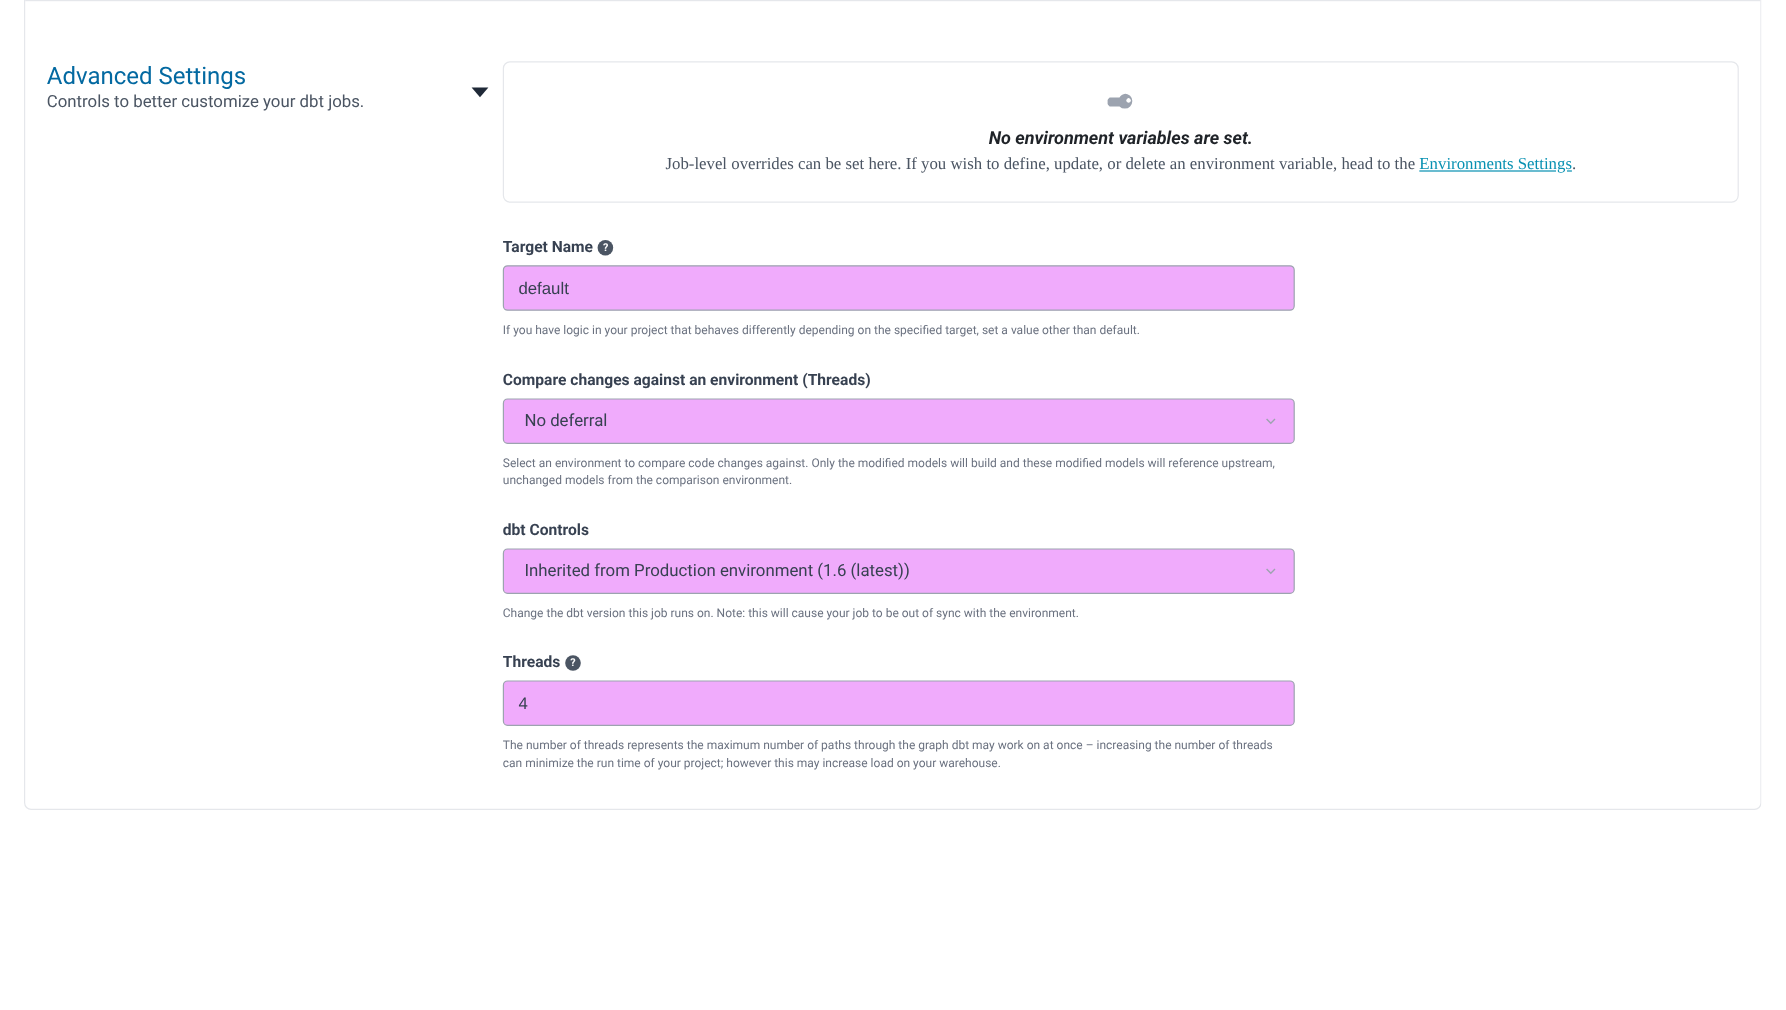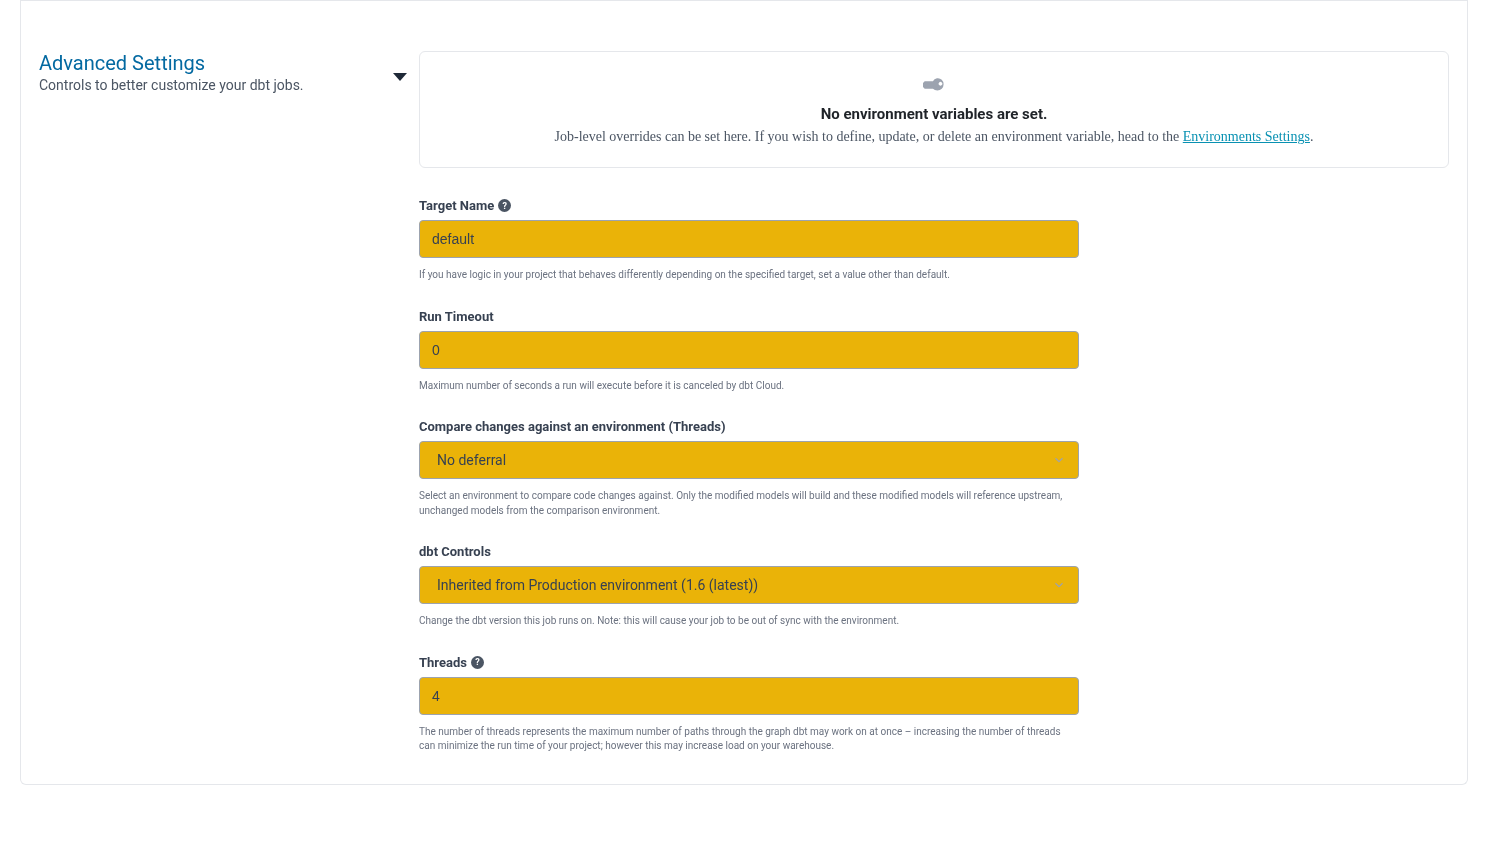--- a/index.html
+++ b/index.html
@@ -65,20 +65,21 @@
   }
   .env-icon {
     color: #9ca3af;
     margin-bottom: 6px;
   }
   .env-title {
     font-size: 15px;
     font-weight: 700;
     color: #1f2328;
     margin-bottom: 6px;
+    font-style: italic;
   }
   .env-desc {
     font-size: 14px;
     color: #4b5563;
     font-family: Liberation Serif, serif;
   }
   .env-link {
     color: #0891b2;
     text-decoration: underline;
     cursor: pointer;
@@ -110,21 +111,21 @@
     font-weight: bold;
   }
   .form-input, .form-select {
     width: 100%;
     height: 38px;
     border: 1px solid #9ca3af;
     border-radius: 4px;
     padding: 0 12px;
     font-size: 14px;
     color: #374151;
-    background: #eab308;
+    background: #f0abfc;
   }
   .form-select {
     display: flex;
     align-items: center;
     justify-content: space-between;
     cursor: pointer;
     padding-left: 17px;
   }
   .select-chevron {
     color: #9ca3af;
@@ -165,27 +166,20 @@
 
       <div class="form-group">
         <div class="form-label">
           <span>Target Name</span>
           <span class="help-icon">?</span>
         </div>
         <input class="form-input" type="text" value="default" style="">
         <div class="form-help">If you have logic in your project that behaves differently depending on the specified target, set a value other than default.</div>
       </div>
 
-      <div class="form-group">
-        <div class="form-label">
-          <span>Run Timeout</span>
-        </div>
-        <input class="form-input" type="text" value="0" style="">
-        <div class="form-help">Maximum number of seconds a run will execute before it is canceled by dbt Cloud.</div>
-      </div>
 
       <div class="form-group">
         <div class="form-label">
           <span>Compare changes against an environment (Threads)</span>
         </div>
         <div class="form-select">
           <span>No deferral</span>
           <svg class="select-chevron" width="14" height="14" viewBox="0 0 24 24" fill="none" stroke="currentColor" stroke-width="2">
               <polyline points="6 9 12 15 18 9"></polyline>
             </svg>

